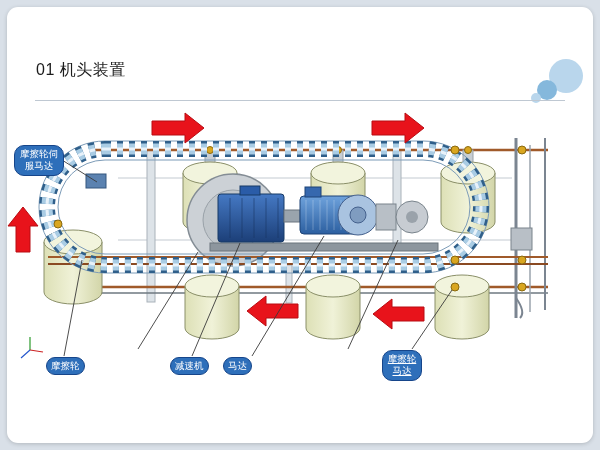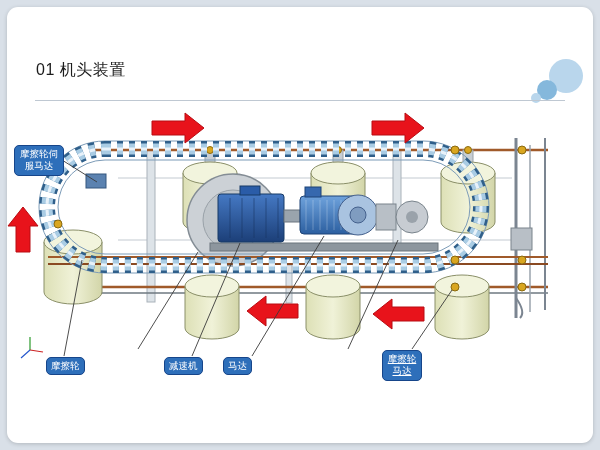--- a/index.html
+++ b/index.html
@@ -26,26 +26,26 @@
   }
   .title-rule {
     position:absolute; left:35px; top:100px;
     width:530px; height:1px; background:#bfc8d2;
   }
   .diagram-label {
     position:absolute;
     background:#2e6fba; color:#ffffff;
     font-size:9.5px; line-height:1.3;
     padding:2px 4px; text-align:center;
-    border:1px solid #16458a; border-radius:5px;
+    border:1px solid #16458a; border-radius:10px;
   }
   .lbl-servo            { left:14px;  top:145px; width:40px; }
   .lbl-friction-wheel   { left:46px;  top:357px;font-family:Liberation Serif, serif; }
   .lbl-drive-main       { left:118px; top:350px; width:30px; }
-  .lbl-reducer          { left:164px; top:357px; }
+  .lbl-reducer          { left:170px; top:357px; }
   .lbl-motor            { left:223px; top:357px; }
   .lbl-drive-secondary  { left:328px; top:350px; width:30px; }
   .lbl-friction-motor   { left:382px; top:350px; width:30px;text-decoration:underline; }
 </style>
 </head>
 <body>
 
 <div class="slide-card"></div>
 
 <div class="overlay">

